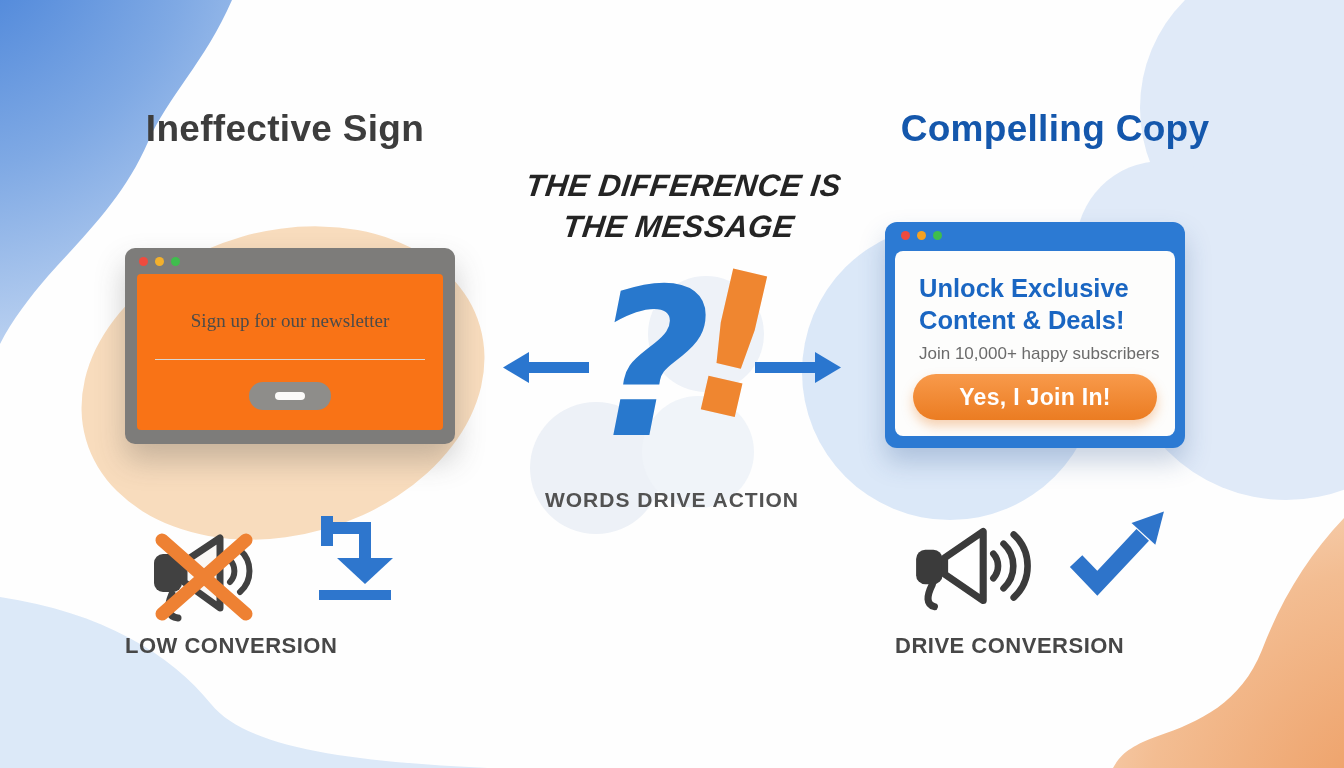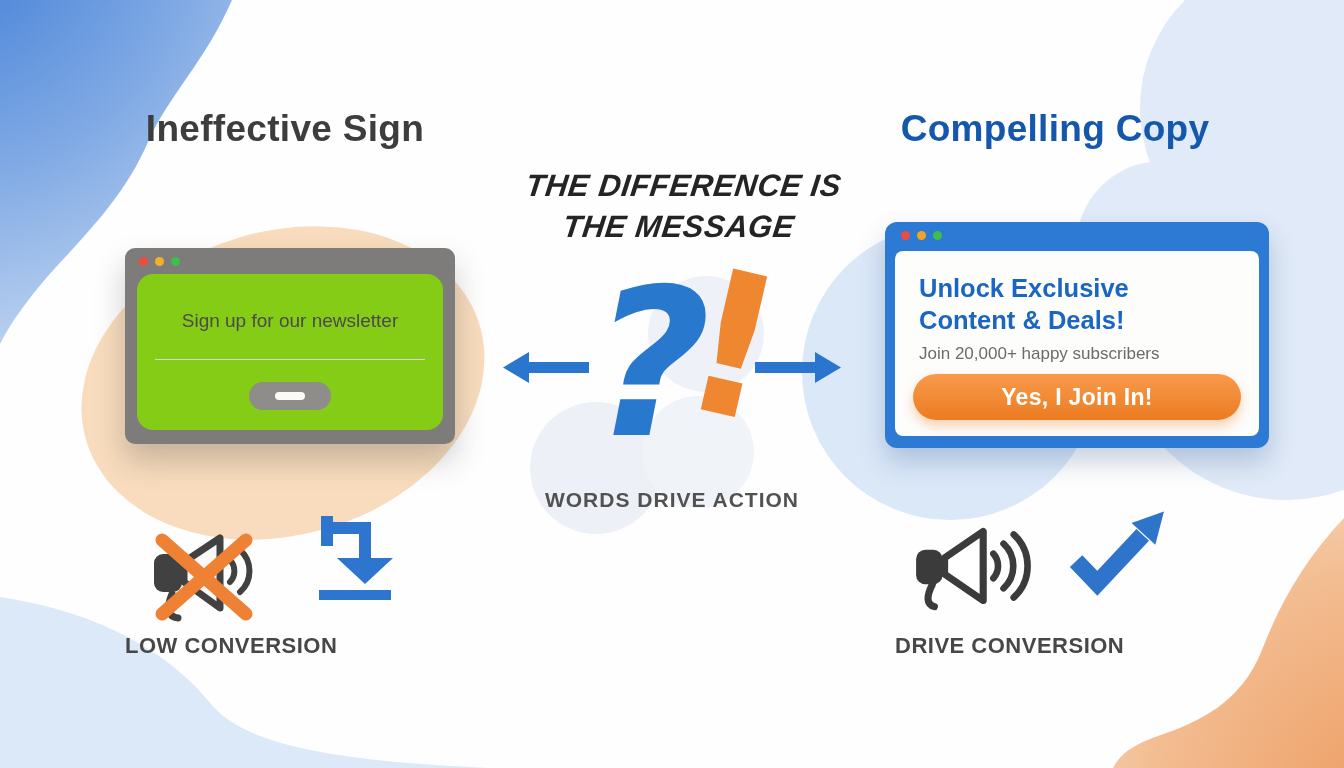--- a/index.html
+++ b/index.html
@@ -28,30 +28,30 @@
   
   .browser-gray { left:125px; top:248px; width:330px; height:196px; background:#7d7c7a;
                   border-radius:10px; box-shadow:0 16px 30px rgba(70,70,70,0.28); }
   .dots { position:absolute; top:9px; left:14px; display:flex; gap:7px; }
   .dot { width:9px; height:9px; border-radius:50%; }
   .dot-red { background:#ef4b3e; }
   .dot-yellow { background:#f3b02c; }
   .dot-orange { background:#f5a122; }
   .dot-green { background:#3fbd4d; }
   .panel-gray { position:absolute; left:12px; right:12px; top:26px; bottom:14px;
-                background:#84cc16; border-radius:16px; }
+                background:#f97316; border-radius:4px;font-family:Liberation Serif, serif; }
   .newsletter-msg { margin-top:36px; text-align:center; font-size:19px; color:#4c4b49; }
   .field-underline { margin:27px 18px 0; border-top:1px solid #d9d6d2; }
   .blank-pill { width:82px; height:28px; background:#8e8d8a; border-radius:14px;
                 margin:22px auto 0; display:flex; align-items:center; justify-content:center;
                 cursor:pointer; }
   .blank-dash { width:30px; height:8px; background:#fbfaf9; border-radius:4px; }
 
   
-  .browser-blue { left:885px; top:222px; width:384px; height:226px; background:#2c7ad3;
+  .browser-blue { left:885px; top:222px; width:300px; height:226px; background:#2c7ad3;
                   border-radius:12px; box-shadow:0 14px 26px rgba(40,80,140,0.25); }
   .panel-blue { position:absolute; left:10px; right:10px; top:29px; bottom:12px;
                 background:#fdfdfc; border-radius:8px; padding:21px 0 0 24px; }
   .offer-headline { width:254px; font-size:25.5px; font-weight:bold; color:#1a66c2;
                     line-height:1.27; }
   .social-proof { margin-top:7px; font-size:17px; color:#6b6b6b; }
   .cta-button { position:absolute; left:18px; right:18px; bottom:16px; height:46px;
                 border-radius:24px; background:linear-gradient(180deg,#f89a4b,#eb7c22);
                 display:flex; align-items:center; justify-content:center; color:#ffffff;
                 font-size:23px; font-weight:bold; letter-spacing:0.3px; cursor:pointer;
@@ -121,21 +121,21 @@
   </div>
 
   <div class="abs browser-blue">
     <div class="dots" style="left:16px">
       <span class="dot dot-red"></span>
       <span class="dot dot-orange"></span>
       <span class="dot dot-green"></span>
     </div>
     <div class="panel-blue">
       <div class="offer-headline">Unlock Exclusive Content &amp; Deals!</div>
-      <div class="social-proof">Join 20,000+ happy subscribers</div>
+      <div class="social-proof">Join 10,000+ happy subscribers</div>
       <div class="cta-button">Yes, I Join In!</div>
     </div>
   </div>
 
   <div class="abs qmark">?</div>
   <div class="abs emark">!</div>
 
   <svg class="abs" style="left:503px;top:350px" width="88" height="34" viewBox="0 0 88 34">
     <rect x="18" y="12" width="68" height="11" fill="#2a76cf"></rect>
     <polygon points="0,17.5 26,2 26,33" fill="#2a76cf"></polygon>

